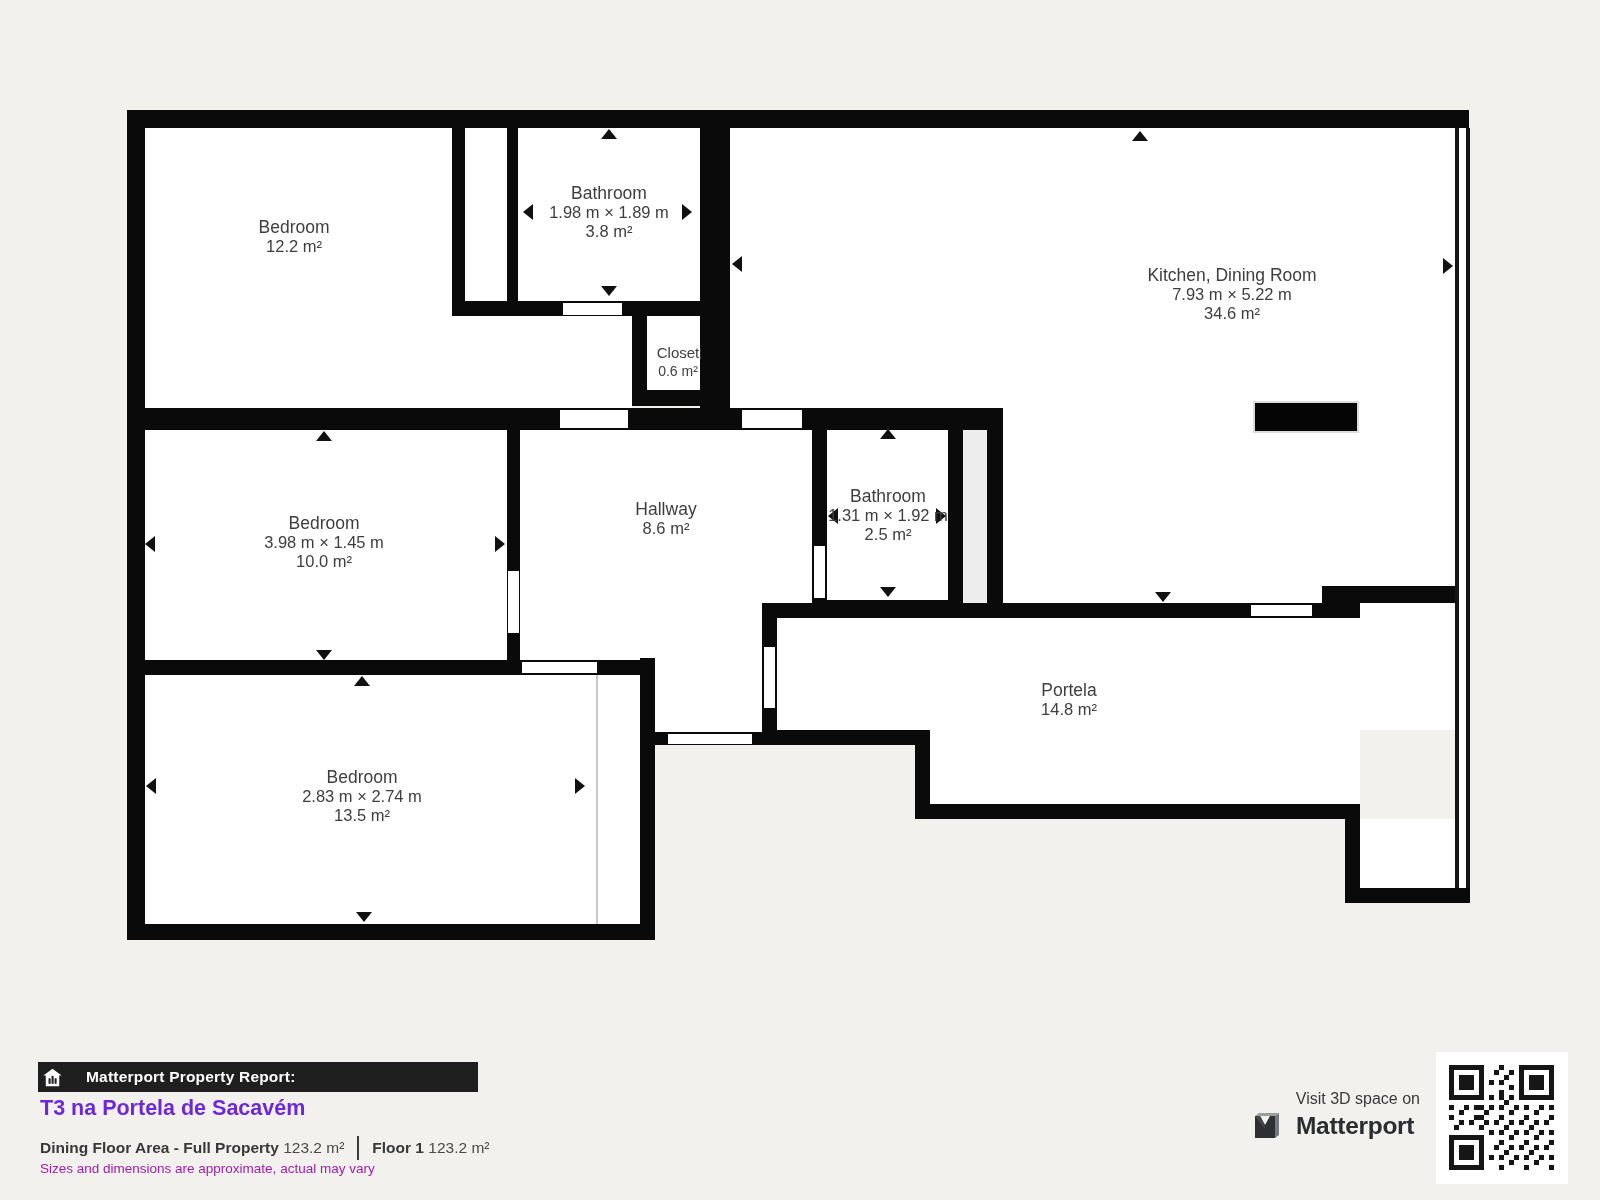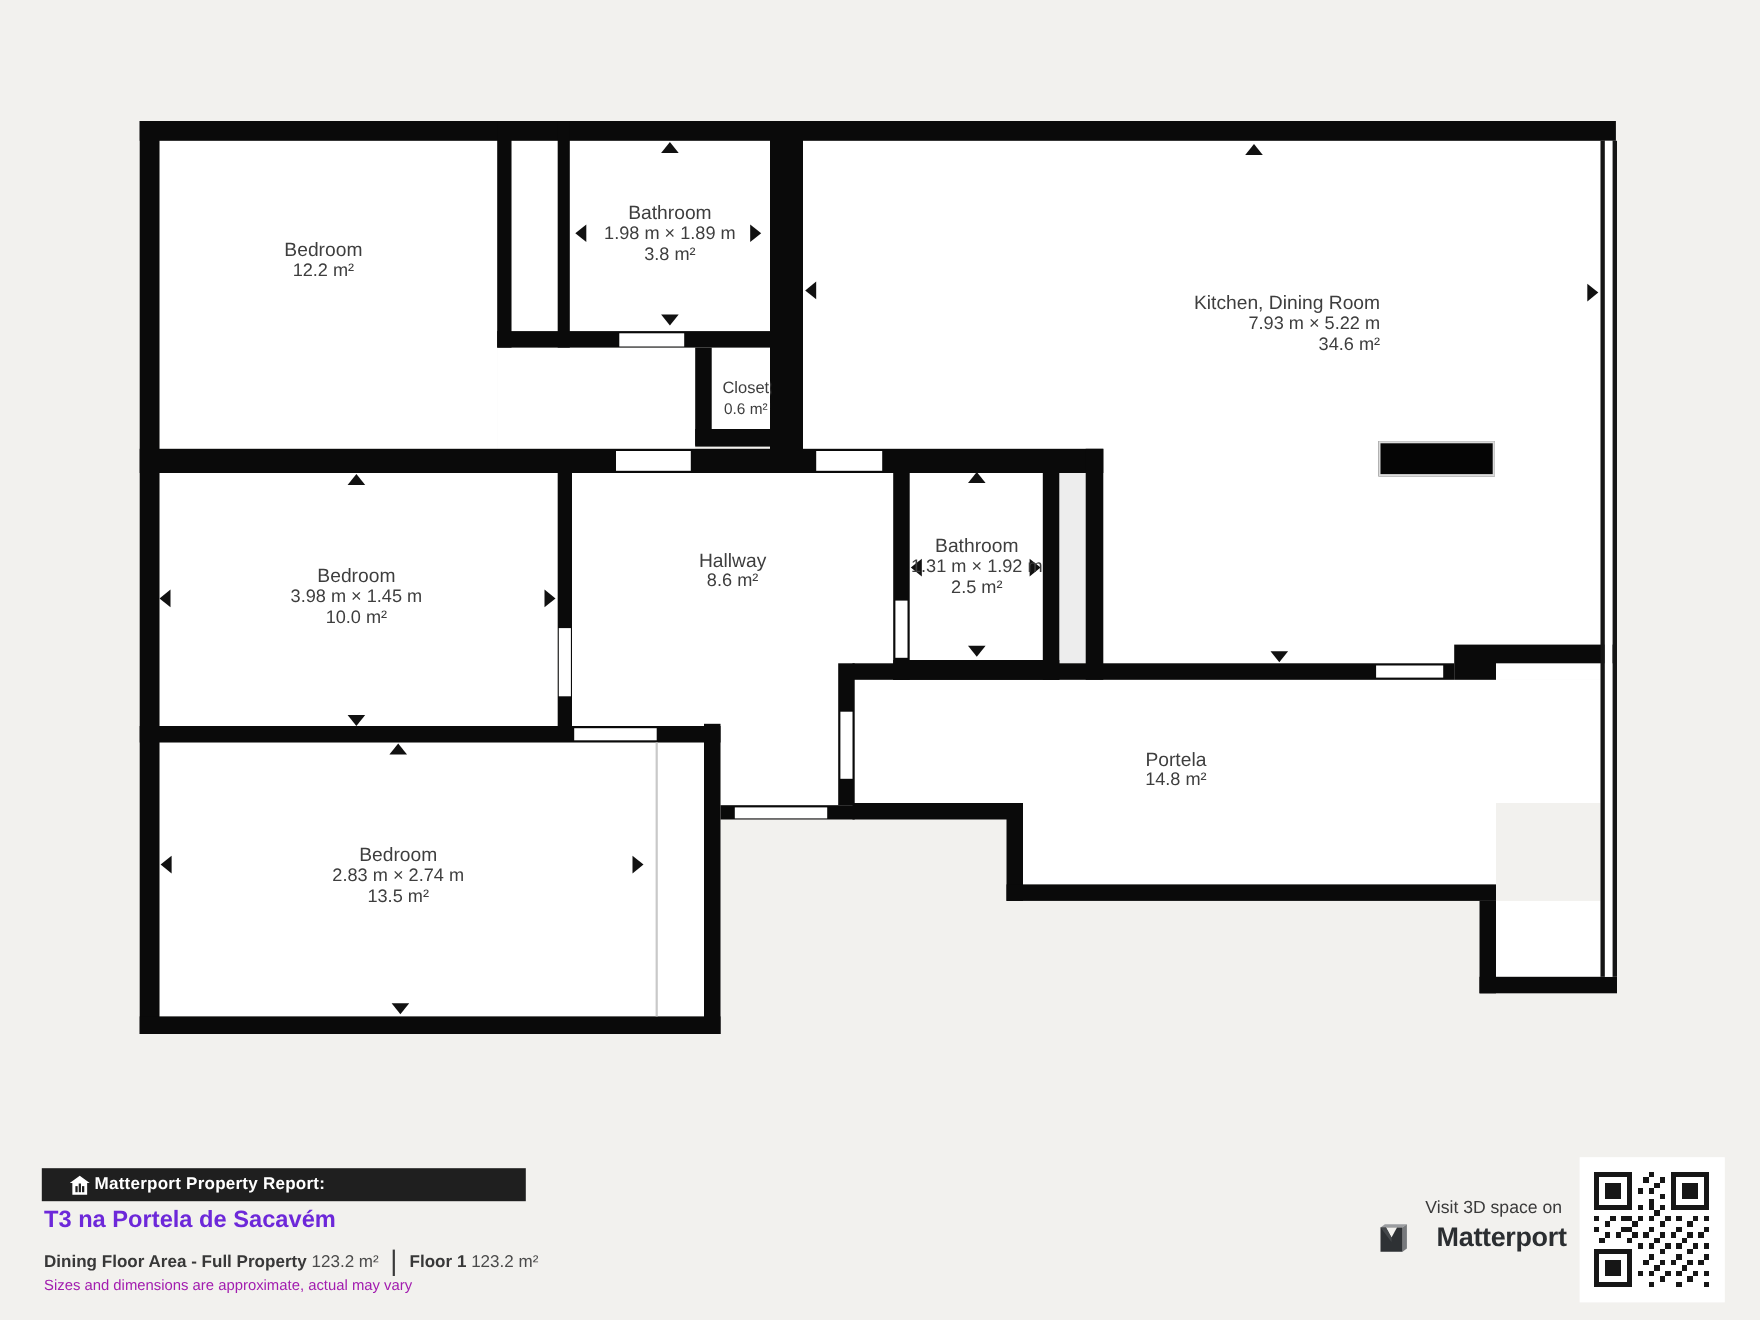--- a/index.html
+++ b/index.html
@@ -31,30 +31,30 @@
   .ar-left{border-top:8px solid transparent;border-bottom:8px solid transparent;border-right:10px solid #111;}
   .ar-right{border-top:8px solid transparent;border-bottom:8px solid transparent;border-left:10px solid #111;}
   
   .island{position:absolute;background:#050505;border:2px solid #dcdcdc;}
   
   .win-line{position:absolute;background:#151515;}
   .win-gap{position:absolute;background:#ffffff;}
   
   .report-bar{
     position:absolute;left:38px;top:1062px;width:440px;height:30px;background:#1f1f1f;
-    display:flex;align-items:center;gap:4px;padding-left:25px;box-sizing:border-box;
+    display:flex;align-items:center;gap:24px;padding-left:5px;box-sizing:border-box;
   }
   .report-bar span{color:#ffffff;font-weight:bold;font-size:15.5px;letter-spacing:.2px;}
   .prop-title{position:absolute;left:40px;top:1096px;font-size:21.5px;font-weight:bold;color:#6d28d9;}
   .info-line{position:absolute;left:40px;top:1136px;font-size:15.5px;color:#4a4a4a;display:flex;align-items:center;}
   .info-line b{color:#383838;}
   .info-sep{display:inline-block;width:2px;height:24px;background:#3a3a3a;margin:0 13px;}
   .disclaimer{position:absolute;left:40px;top:1161px;font-size:13.5px;color:#a21caf;}
   .visit{position:absolute;left:1254px;top:1090px;width:166px;text-align:right;font-size:16px;color:#3a3a3a;}
-  .brand-row{position:absolute;left:1252px;top:1112px;width:180px;display:flex;align-items:center;gap:24px;}
+  .brand-row{position:absolute;left:1252px;top:1112px;width:180px;display:flex;align-items:center;gap:14px;}
   .brand-word{font-size:24.5px;font-weight:bold;color:#2b2e31;letter-spacing:-0.3px;}
   .qr-card{position:absolute;left:1436px;top:1052px;width:132px;height:132px;background:#ffffff;}
   .qr-card svg{position:absolute;left:13px;top:13px;}
 </style>
 </head>
 <body>
 
 <div class="abs" style="left:0;top:0;width:1600px;height:1200px;">
 
   <div class="r" style="left:145px;top:128px;width:307px;height:280px;"></div>
@@ -147,21 +147,21 @@
   <div class="room-label" style="left:294px;top:218px;">
     <span class="line rname">Bedroom</span>
 
     <span class="line">12.2 m²</span>
   </div>
   <div class="room-label" style="left:609px;top:184px;">
     <span class="line rname">Bathroom</span>
     <span class="line">1.98 m × 1.89 m</span>
     <span class="line">3.8 m²</span>
   </div>
-  <div class="room-label" style="left:1170px;top:266px;text-align:right;">
+  <div class="room-label" style="left:1232px;top:266px;">
     <span class="line rname">Kitchen, Dining Room</span>
     <span class="line">7.93 m × 5.22 m</span>
     <span class="line">34.6 m²</span>
   </div>
   <div class="room-label small halo" style="left:678px;top:344px;">
     <span class="line rname">Closet</span>
 
     <span class="line">0.6 m²</span>
   </div>
   <div class="room-label" style="left:324px;top:514px;">

